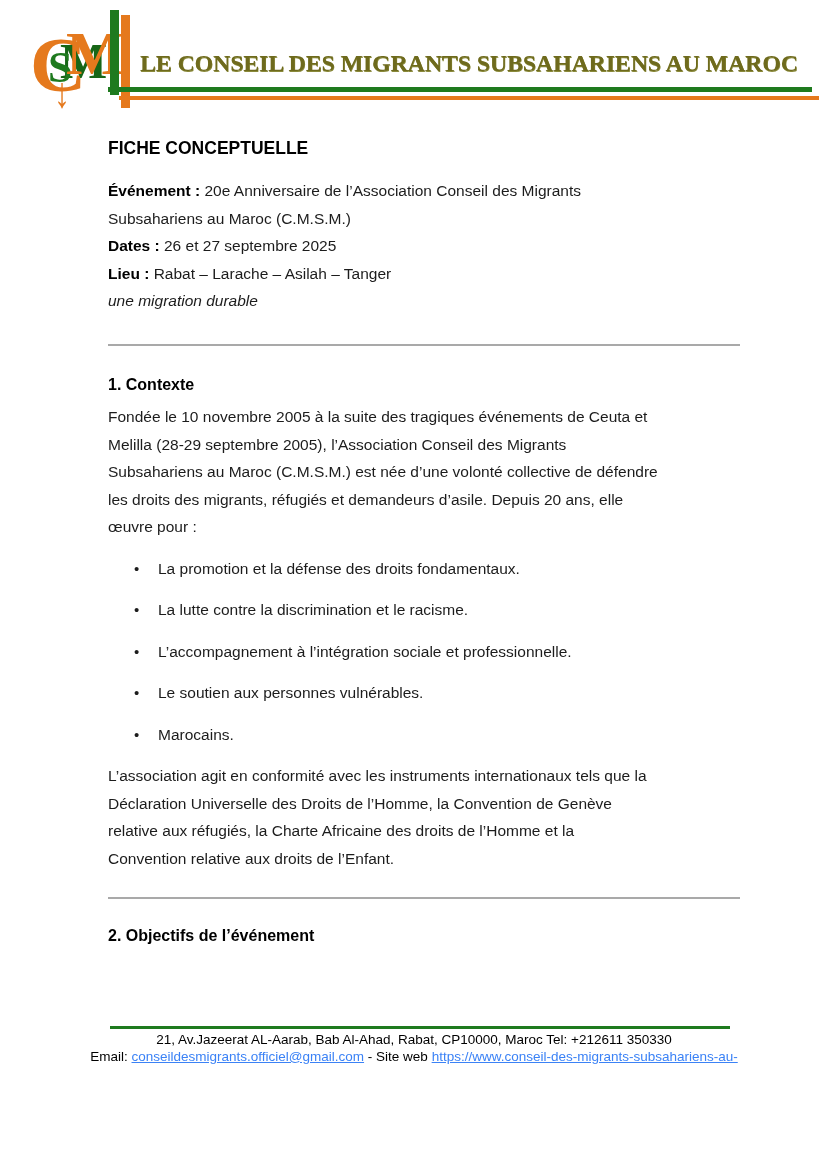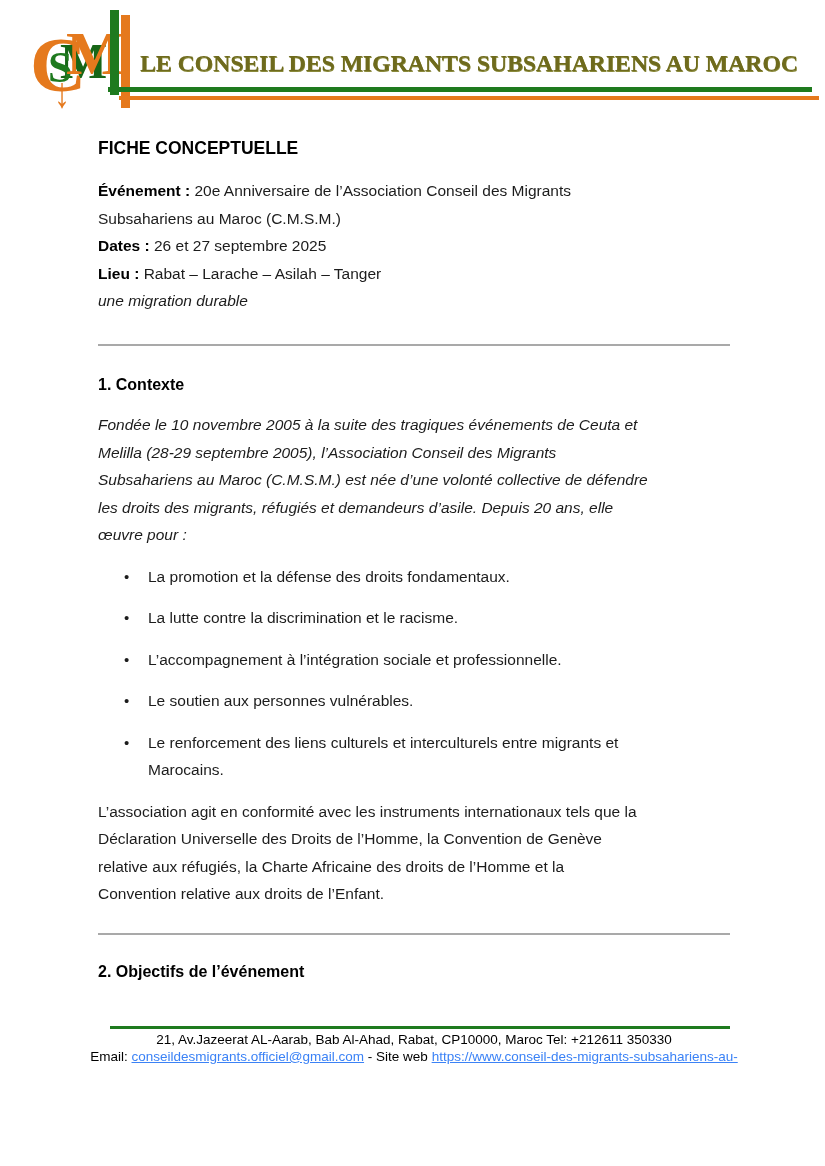--- a/index.html
+++ b/index.html
@@ -26,34 +26,34 @@
   .hline-orange { position:absolute; left:119px; top:96px; width:700px; height:4px; background:#e5791d; }
 
   .org-title {
     position:absolute; left:140px; top:50px; width:680px;
     font-family:"Liberation Serif", serif; font-weight:bold; font-size:24px;
     letter-spacing:-0.2px; white-space:nowrap; color:#6e6a1d;
     text-shadow:0.5px 0.5px 0 #8a8a3a;
   }
 
   
-  .content { position:absolute; left:98px; top:133px; width:632px; font-size:15.5px; line-height:27.5px; }
+  .content { position:absolute; left:108px; top:133px; width:632px; font-size:15.5px; line-height:27.5px; }
   .content .pline { white-space:nowrap; }
   h1.doc-heading { font-size:17.5px; line-height:22px; font-weight:bold; color:#000;
     margin:4px 0 18px 0; font-family:"Liberation Sans", sans-serif; }
   .meta p { margin:0; }
   .meta strong { color:#000;text-align:center; }
   .it { font-style:italic; }
   .rule { height:2px; background:#a9a9a9; }
   .rule-1 { margin-top:29px; }
   .rule-2 { margin-top:25px; }
   h2.sec { font-size:16px; font-weight:bold; color:#000; line-height:27.5px; }
   .sec-1 { margin-top:25px; }
   .sec-2 { margin-top:23px; }
-  .intro { margin-top:13px;font-style:italic; }
+  .intro { margin-top:5px; }
   ul.blist { margin:14px 0 0 0; padding-left:50px; list-style:none; }
   ul.blist li { position:relative; margin-bottom:14px; }
   ul.blist li::before { content:"\2022"; position:absolute; left:-24px; top:0; font-size:15px; color:#1c1c1c; }
   .closing { margin-top:0; }
 
   
   .footer-rule { position:absolute; left:110px; top:1026px; width:620px; height:3px; background:#1e7a1e; }
   .footer {
     position:absolute; left:80px; top:1032px; width:668px; text-align:center;
     font-family:Liberation Sans, sans-serif; font-size:13.5px; line-height:16.5px; color:#000;
@@ -109,21 +109,20 @@
       <li>
           <div class="pline">La lutte contre la discrimination et le racisme.</div>
         </li>
       <li>
           <div class="pline">L’accompagnement à l’intégration sociale et professionnelle.</div>
         </li>
       <li>
           <div class="pline">Le soutien aux personnes vulnérables.</div>
         </li>
       <li>
-        <div class="pline">Le renforcement des liens culturels et interculturels entre migrants et</div>
         <div class="pline">Marocains.</div>
       </li>
     </ul>
 
     <div class="closing">
       <div class="pline">L’association agit en conformité avec les instruments internationaux tels que la</div>
       <div class="pline">Déclaration Universelle des Droits de l’Homme, la Convention de Genève</div>
       <div class="pline">relative aux réfugiés, la Charte Africaine des droits de l’Homme et la</div>
       <div class="pline">Convention relative aux droits de l’Enfant.</div>
     </div>

